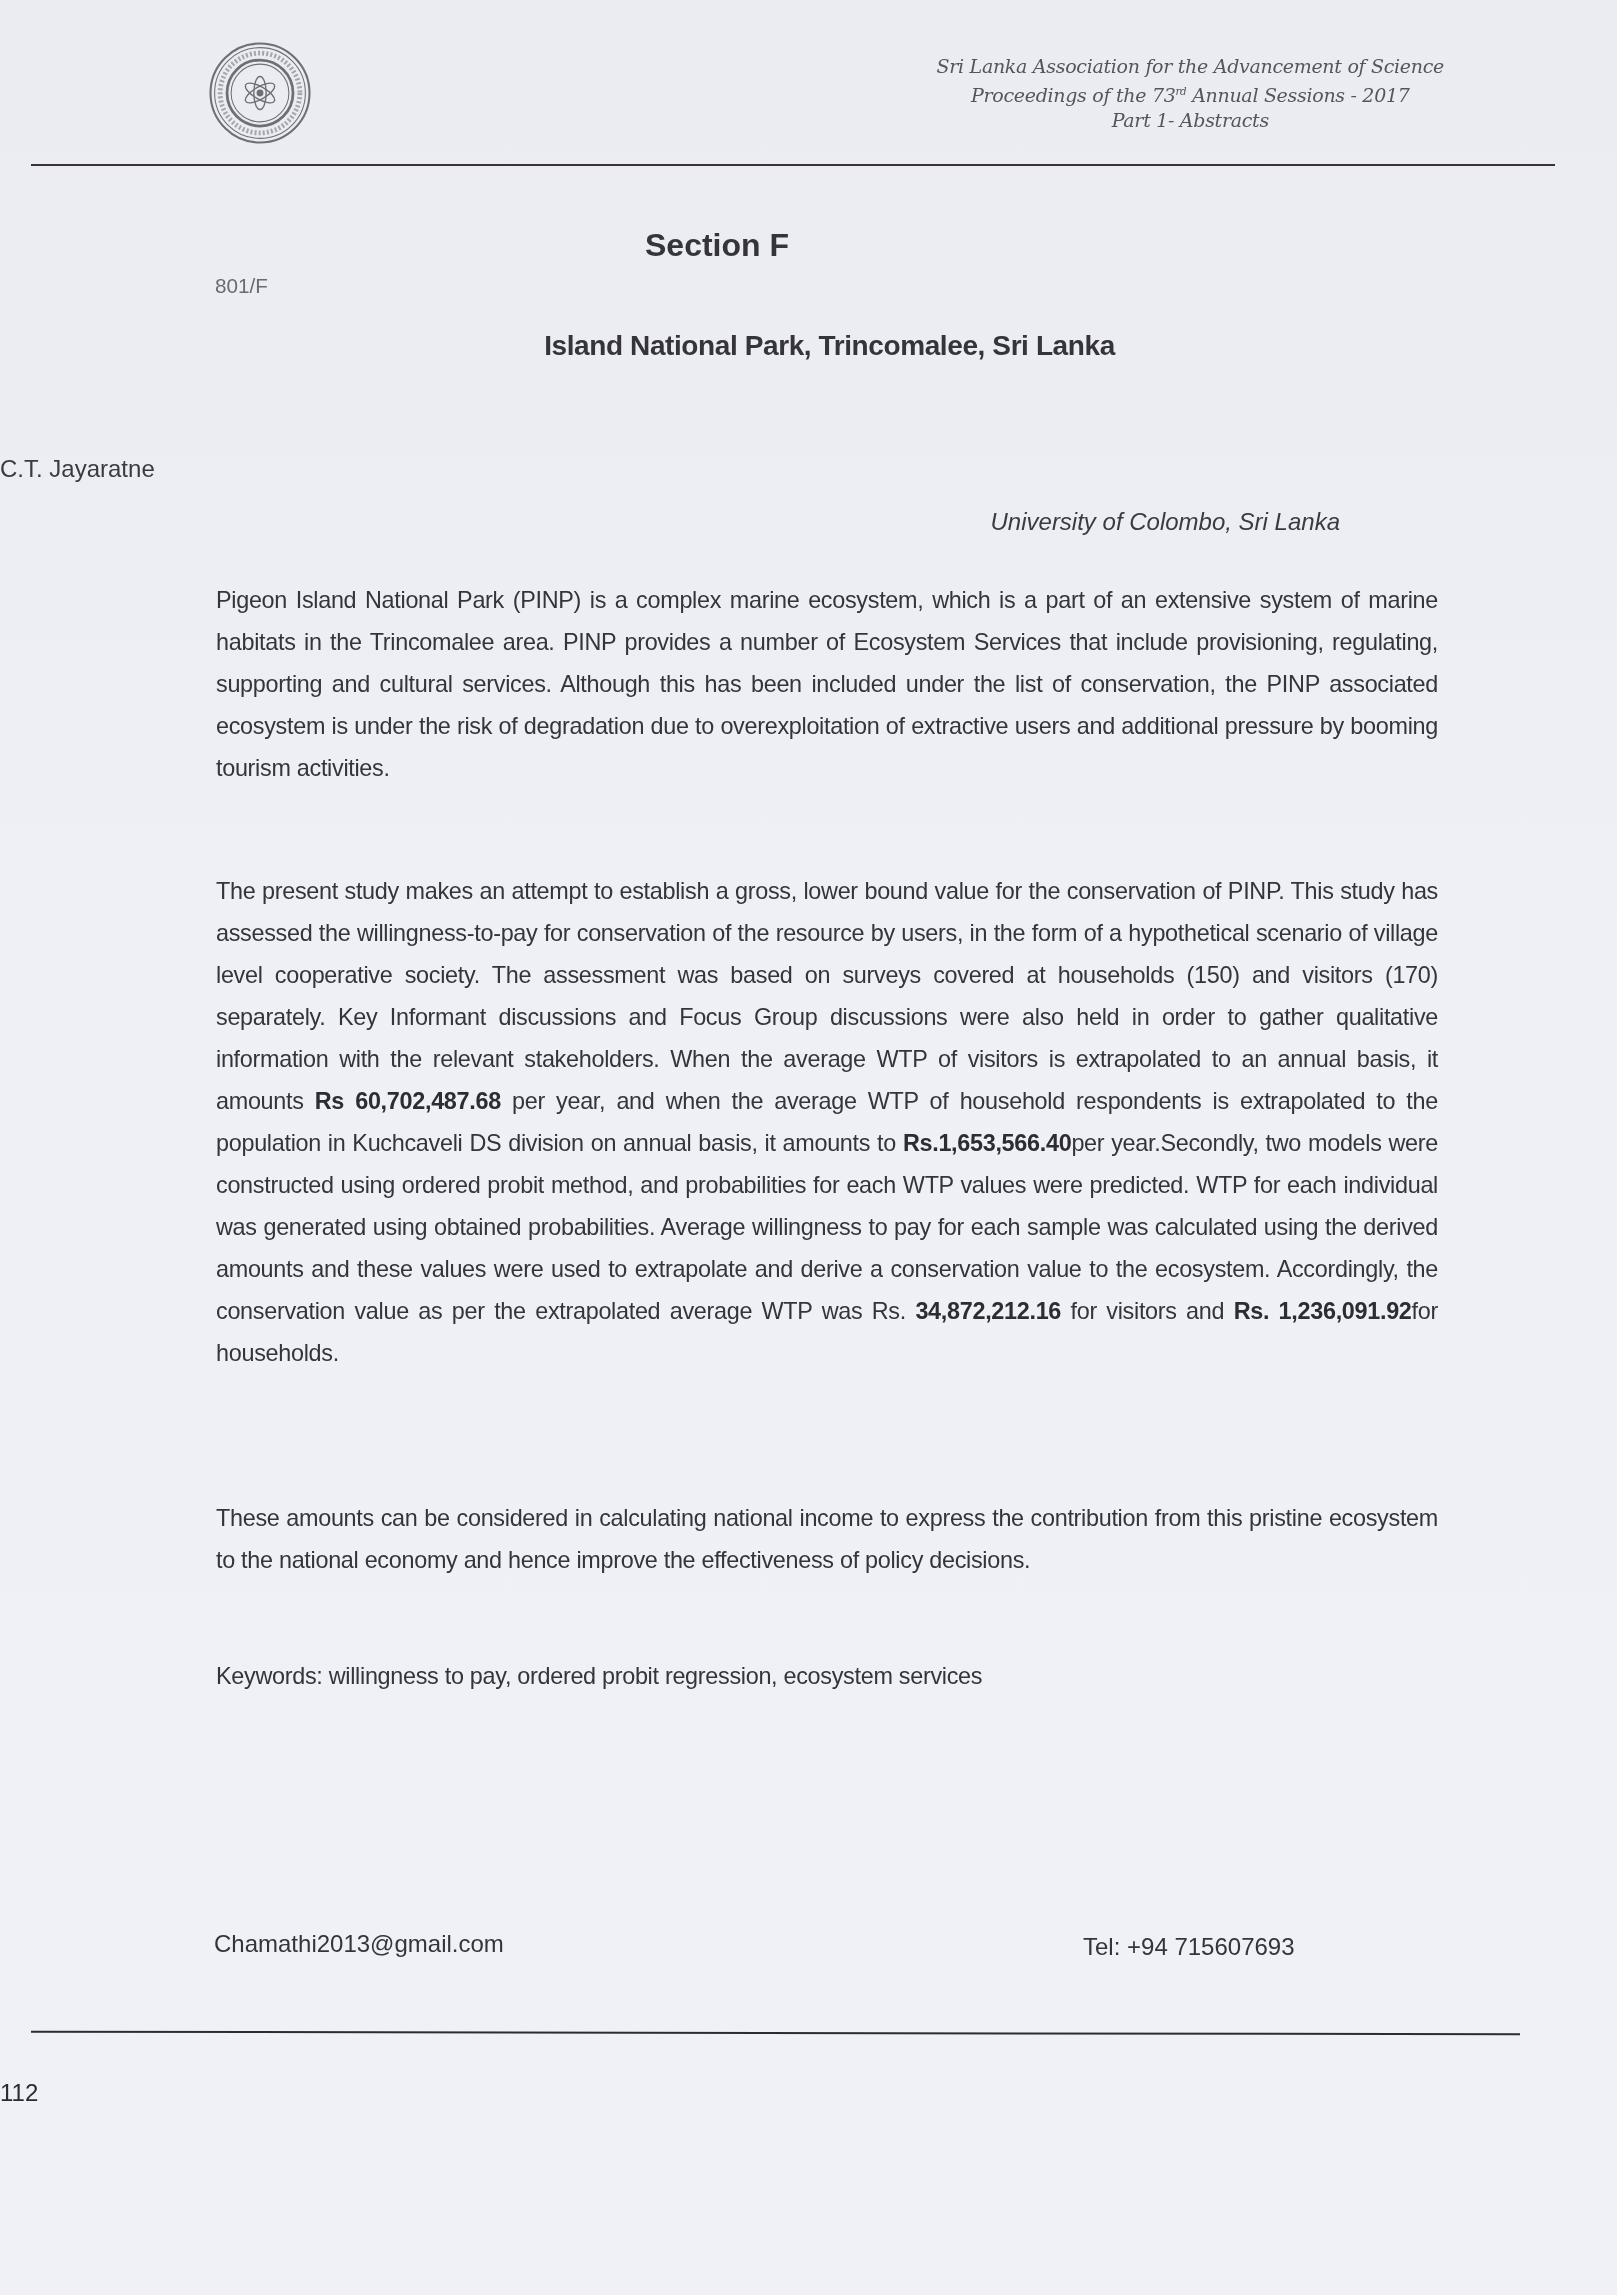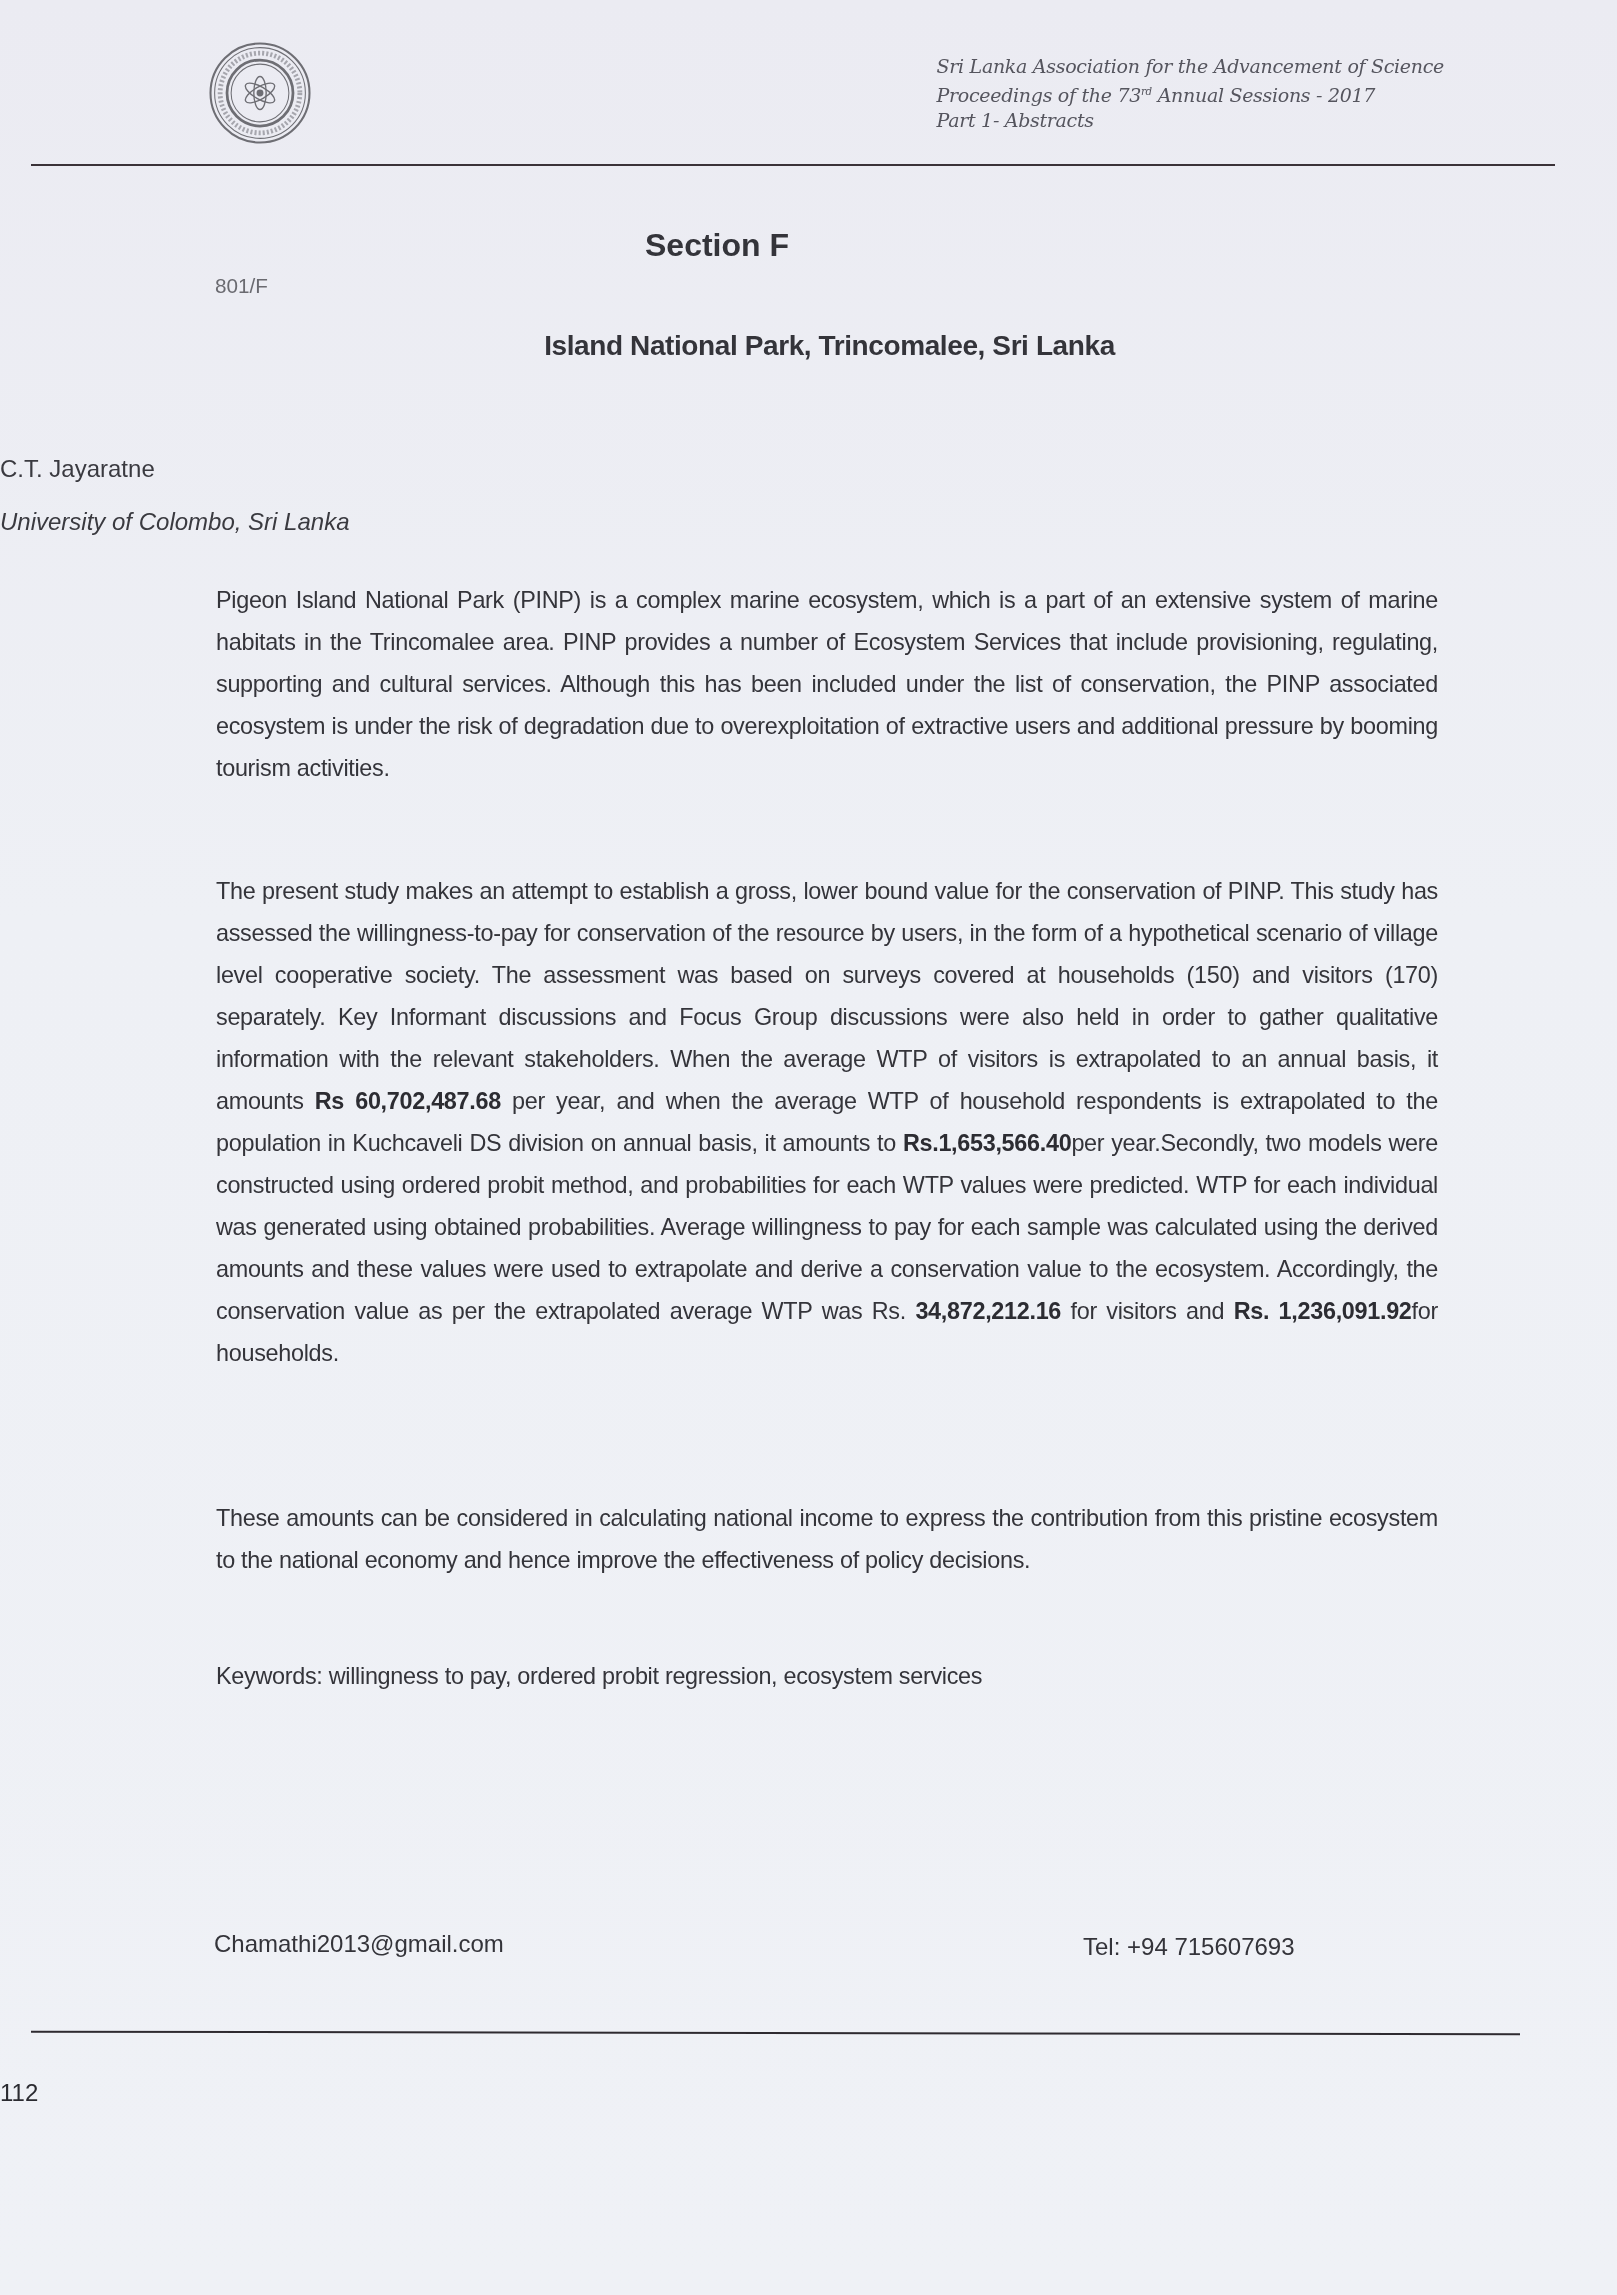--- a/index.html
+++ b/index.html
@@ -23,21 +23,21 @@
   }
   .logo {
     position: absolute;
     left: 198px; top: 38px;
     width: 124px; height: 110px;
   }
   .header-right {
     position: absolute;
     right: 174px;
     top: 54px;
-    text-align: left;
+    text-align: center;
     font-family: "DejaVu Serif", "Liberation Serif", serif;
     font-style: italic;
     font-size: 19px;
     line-height: 25px;
     color: #55555e;
     letter-spacing: -0.3px;
   }
   .header-right sup { font-size: 10.3px; }
   .rule-top {
     position: absolute;
@@ -82,21 +82,21 @@
     position: absolute;
     left: 0; width: 1618px;
     top: 455px;
     font-size: 24px;
     color: #3a3a40;
   }
   .affiliation {
     position: absolute;
     left: 0; width: 1340px;
     top: 508px;
-    text-align: left;
+    text-align: right;
     font-size: 24px;
     font-style: italic;
     color: #3a3a40;
   }
   .para {
     position: absolute;
     left: 216px;
     width: 1222px;
     font-size: 23.4px;
     line-height: 42px;

